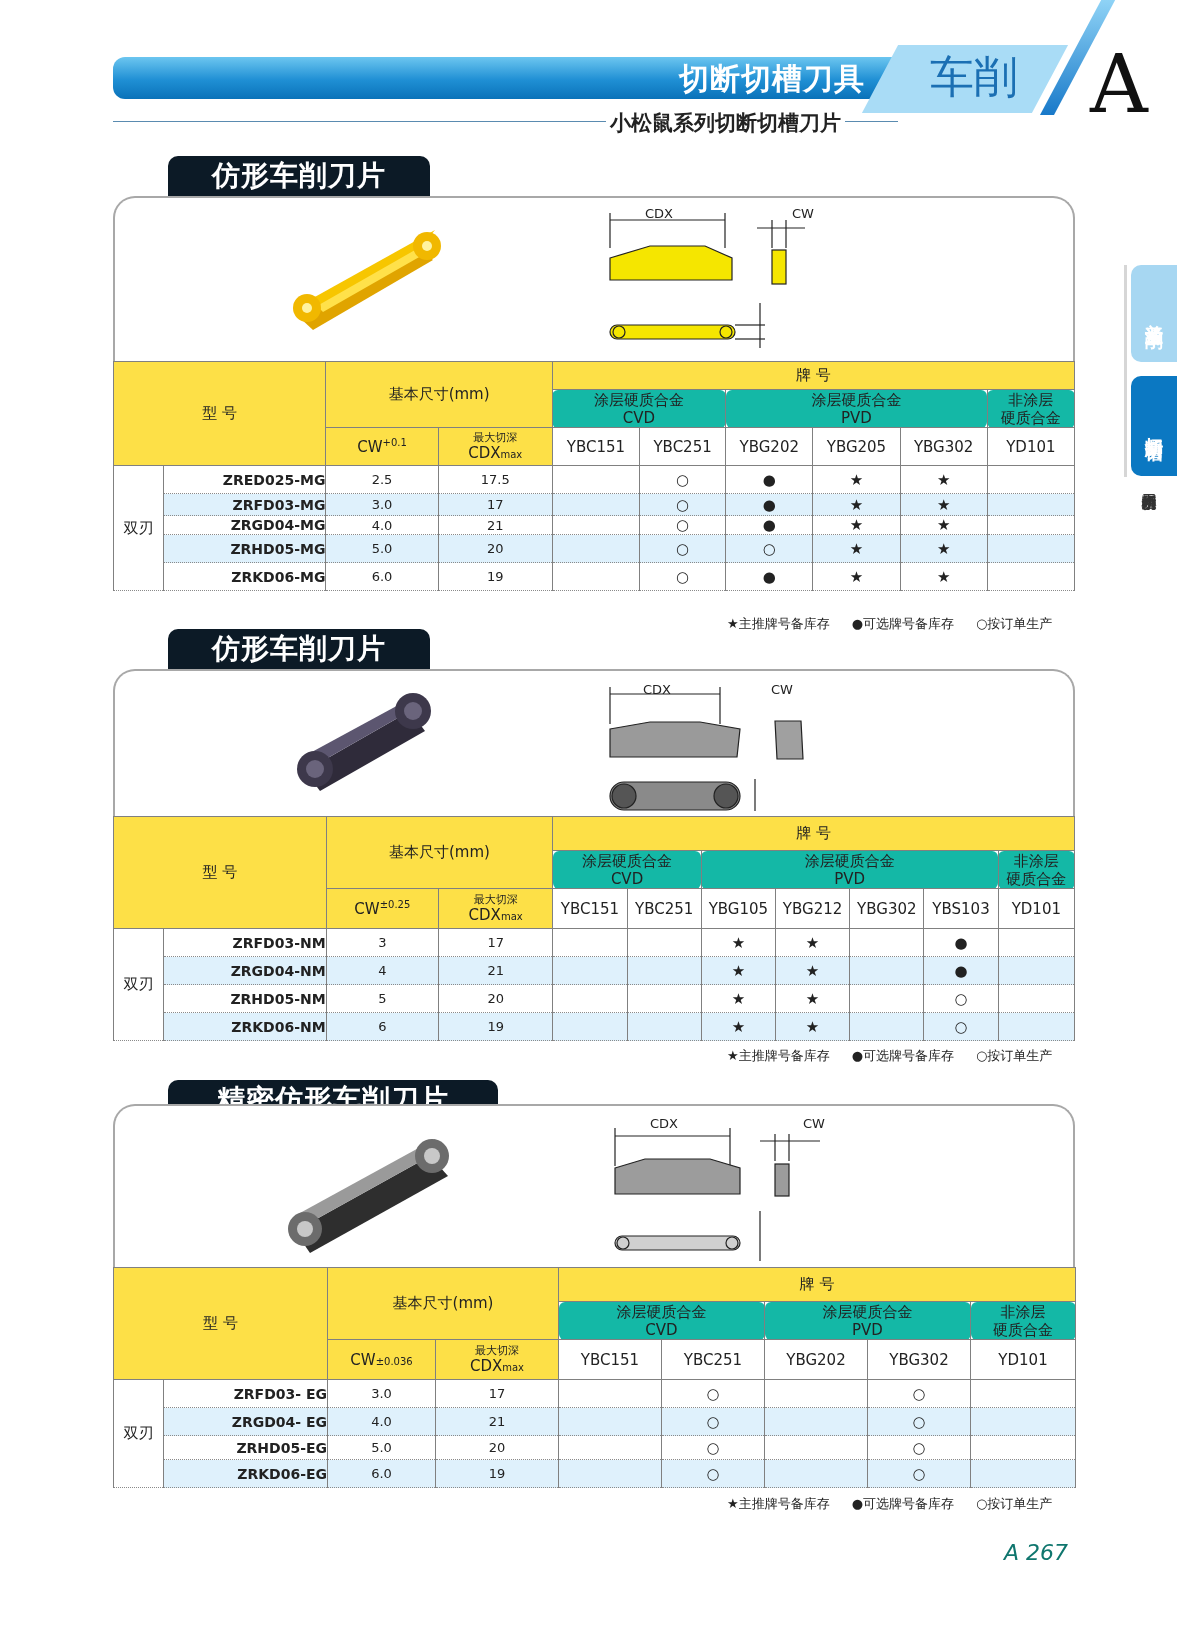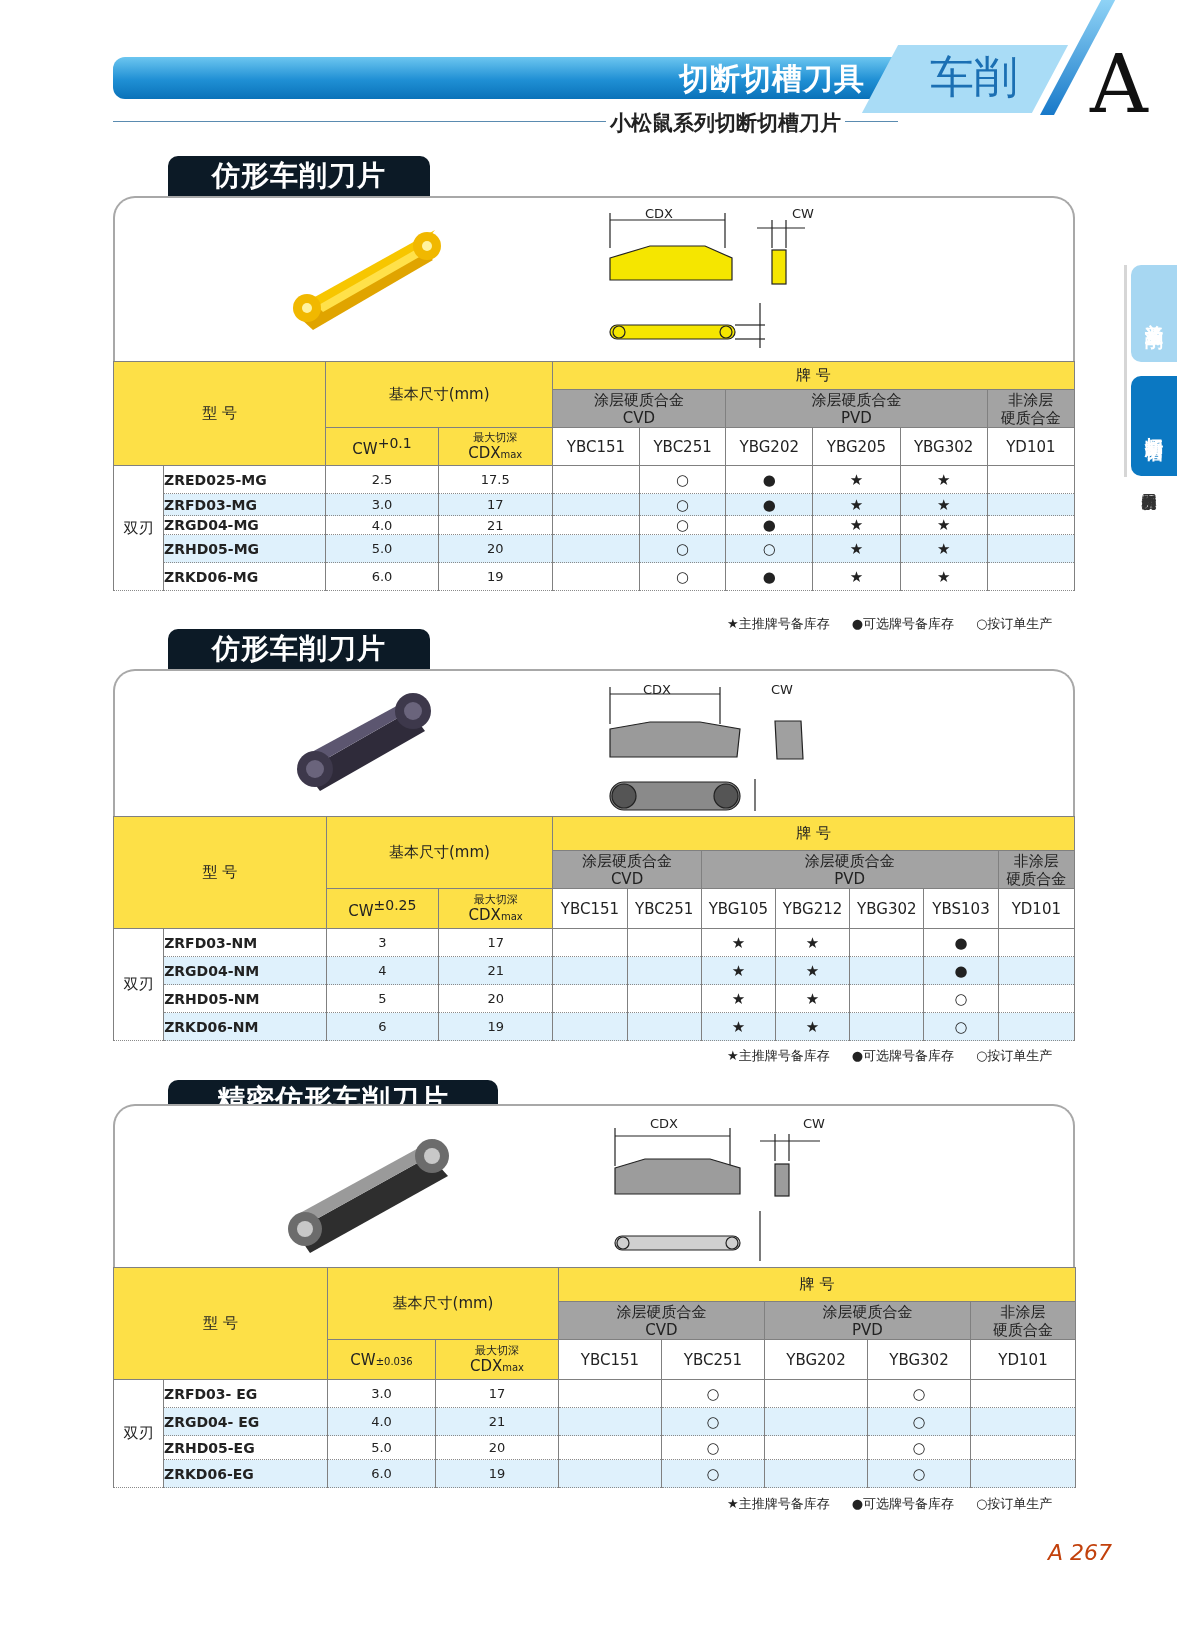--- a/index.html
+++ b/index.html
@@ -29,32 +29,32 @@
   .side-vert { left: 1139px; top: 483px; writing-mode: vertical-rl; text-orientation: upright; font-size: 15px; color: #333; letter-spacing: 0px; }
 
   
   .sec-tab { position: absolute; height: 40px; background: #0c1a26; color: #fff; font-size: 28px; font-weight: bold;
              border-radius: 10px 10px 0 0; display: flex; align-items: center; justify-content: center; letter-spacing: 1px; }
   .img-box { position: absolute; left: 113px; width: 962px; border: 2px solid #a8a8a8; border-bottom: none;
              border-radius: 22px 22px 0 0; background: #fff; }
   .tbl { position: absolute; left: 113px; width: 962px; border-collapse: collapse; table-layout: fixed; font-size: 15px; }
   .tbl td { border: 1px solid #808080; text-align: center; vertical-align: middle; padding: 0; }
   .tbl .hb { background: #fde047; }
-  .tbl .hg { background: #a3a3a3; line-height: 18px; }
+  .tbl .hg { background: #14b8a6; line-height: 18px; border-radius: 6px; }
   .tbl .hw { background: #ffffff; }
   .tbl tr.data td { border-top: 1px dotted #8a8a8a; border-bottom: 1px dotted #8a8a8a; }
   .tbl tr.alt td.c { background: #dff1fc; }
-  .tbl td.model { font-weight: bold; font-size: 14px; text-align: left; }
+  .tbl td.model { font-weight: bold; font-size: 14px; text-align: right; }
   .tbl td.side { background: #fff; font-size: 15px; line-height: 17px; }
   .tbl td.num { font-size: 13px; }
-  .sup { font-size: 14px; vertical-align: super; }
+  .sup { font-size: 10px; vertical-align: super; }
   .sub { font-size: 10px; text-align: right; }
   .legend { position: absolute; font-size: 13px; color: #222; }
   .legend span { margin-left: 22px; }
-  .pageno { left: 1048px; top: 1540px; font-size: 22px; font-style: italic; color: #c2410c; }
+  .pageno { left: 1004px; top: 1540px; font-size: 22px; font-style: italic; color: #0f766e; }
   .small { font-size: 11px; line-height: 13px; display: block; }
   .sym { font-size: 15px; }
 </style>
 </head>
 <body>
 
 <div class="abs hdr-bar"></div>
 <div class="abs hdr-title">切断切槽刀具</div>
 <div class="abs hdr-para"></div>
 <div class="abs hdr-para-text">车削</div>

